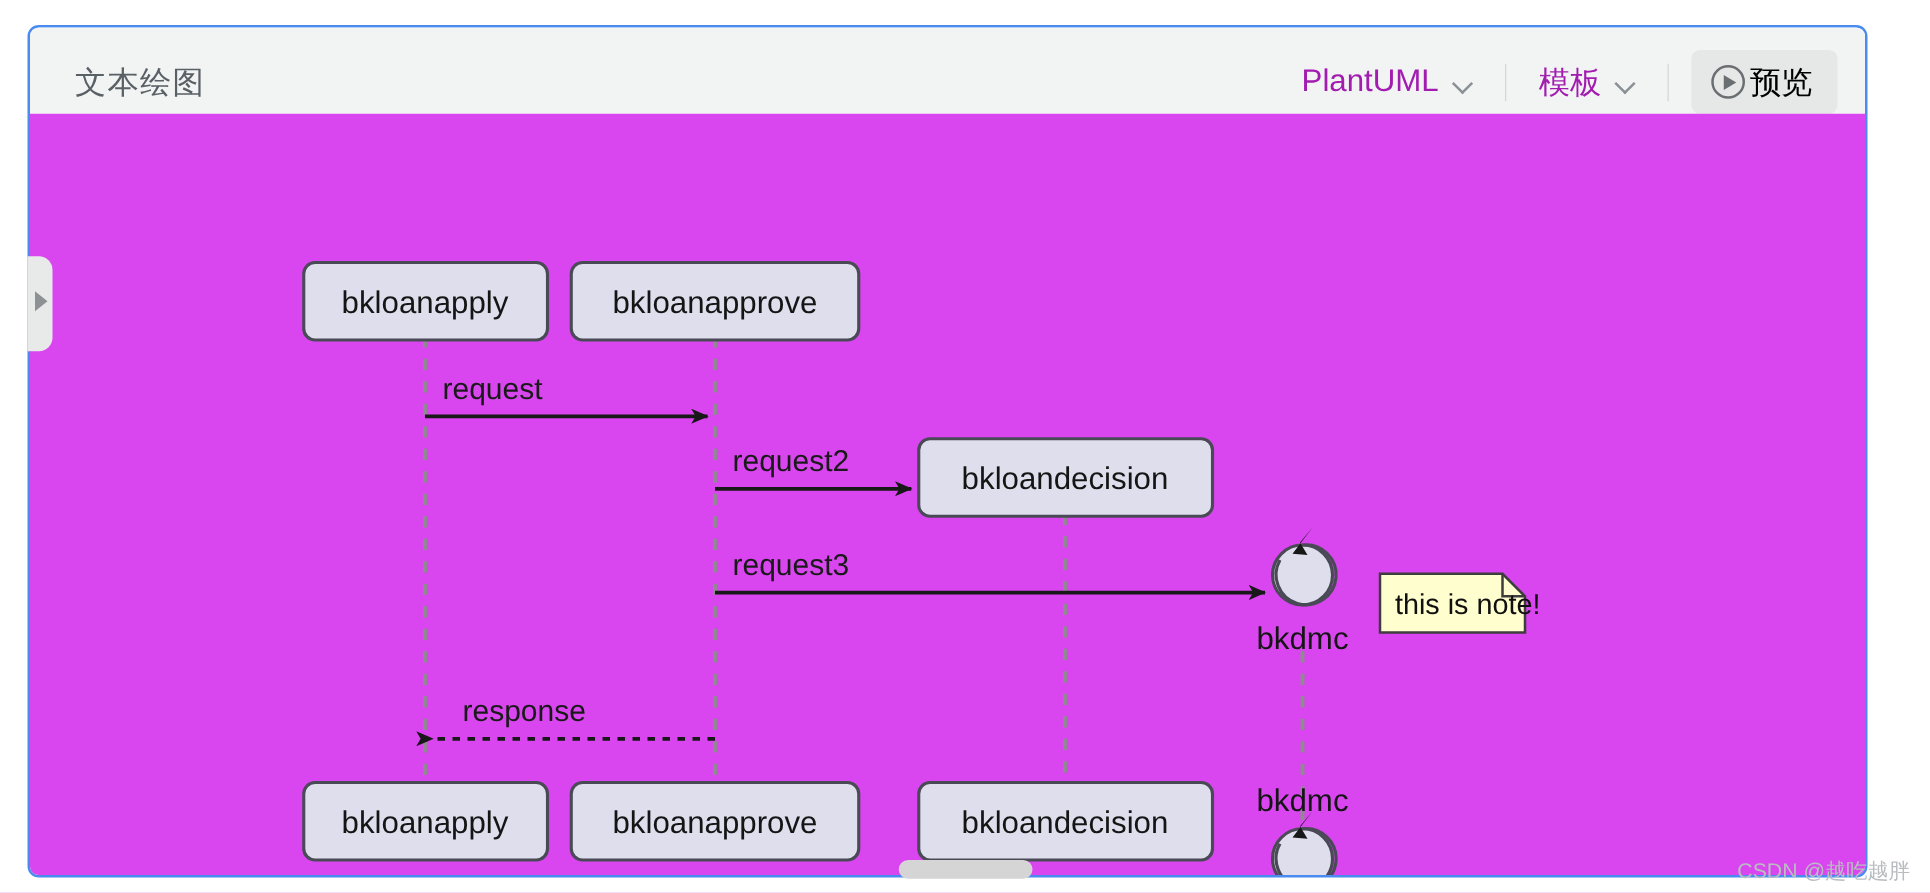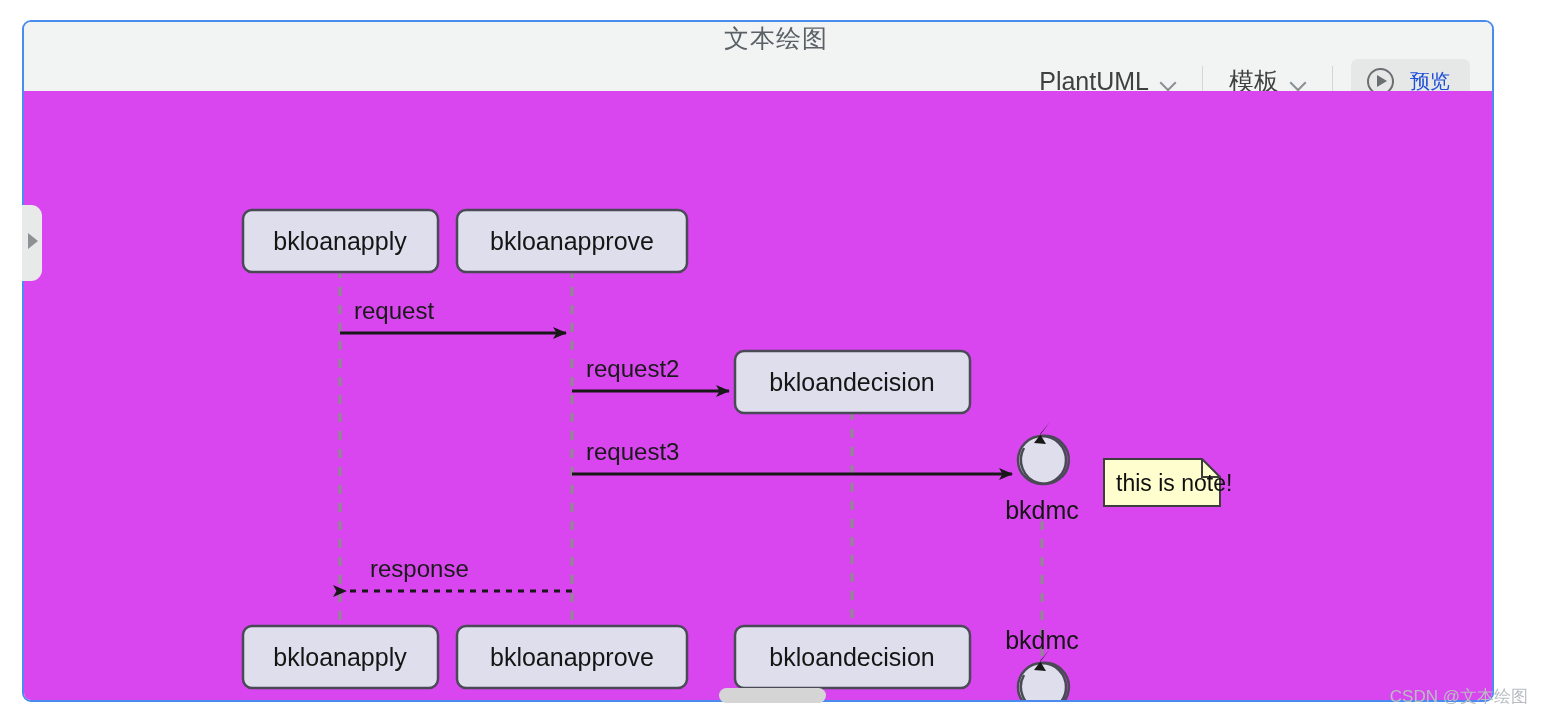--- a/index.html
+++ b/index.html
@@ -31,24 +31,23 @@
   }
 
   
   .panel-header {
     position: absolute;
     left: 0;
     top: 0;
     width: 100%;
     height: 89px;
     background: #f2f4f4;
-    border-bottom: 4px solid #0c4a6e;
+    border-bottom: 2px solid #0c4a6e;
     display: flex;
     align-items: center;
-    flex-direction: column;
   }
   .panel-title {
     margin-left: 36px;
     font-size: 25px;
     color: #5a6166;
     letter-spacing: 1px;
     white-space: nowrap;
   }
   .header-right {
     margin-left: auto;
@@ -56,21 +55,21 @@
     display: flex;
     align-items: center;
     height: 100%;
   }
   .dropdown {
     display: flex;
     align-items: center;
     gap: 12px;
     padding: 0 16px;
     font-size: 25px;
-    color: #404040;
+    color: #a21caf;
     cursor: pointer;
     white-space: nowrap;
   }
   .caret {
     display: inline-block;
     width: 15px;
     height: 9px;
     position: relative;
   }
   .caret::before {
@@ -86,26 +85,26 @@
   }
   .hdr-sep {
     width: 1px;
     height: 30px;
     background: #d2d6d8;
     margin: 0 10px;
   }
   .preview-btn {
     display: flex;
     align-items: center;
-    gap: 16px;
+    gap: 4px;
     background: #e6e7e7;
     border-radius: 7px;
     padding: 9px 20px 9px 16px;
-    font-size: 20px;
-    color: #1d4ed8;
+    font-size: 25px;
+    color: #000000;
     cursor: pointer;
     margin-left: 8px;
     white-space: nowrap;
   }
   .play-circle {
     width: 27px;
     height: 27px;
     border: 2px solid #6a6f72;
     border-radius: 50%;
     position: relative;
@@ -327,15 +326,15 @@
     </div>
 
   </div>
 
   <div class="expander">
     <span></span>
   </div>
 
   <div class="hscroll-thumb"></div>
 
-  <div class="watermark">CSDN @文本绘图</div>
+  <div class="watermark">CSDN @越吃越胖</div>
 
 </div>
 
 </body></html>

